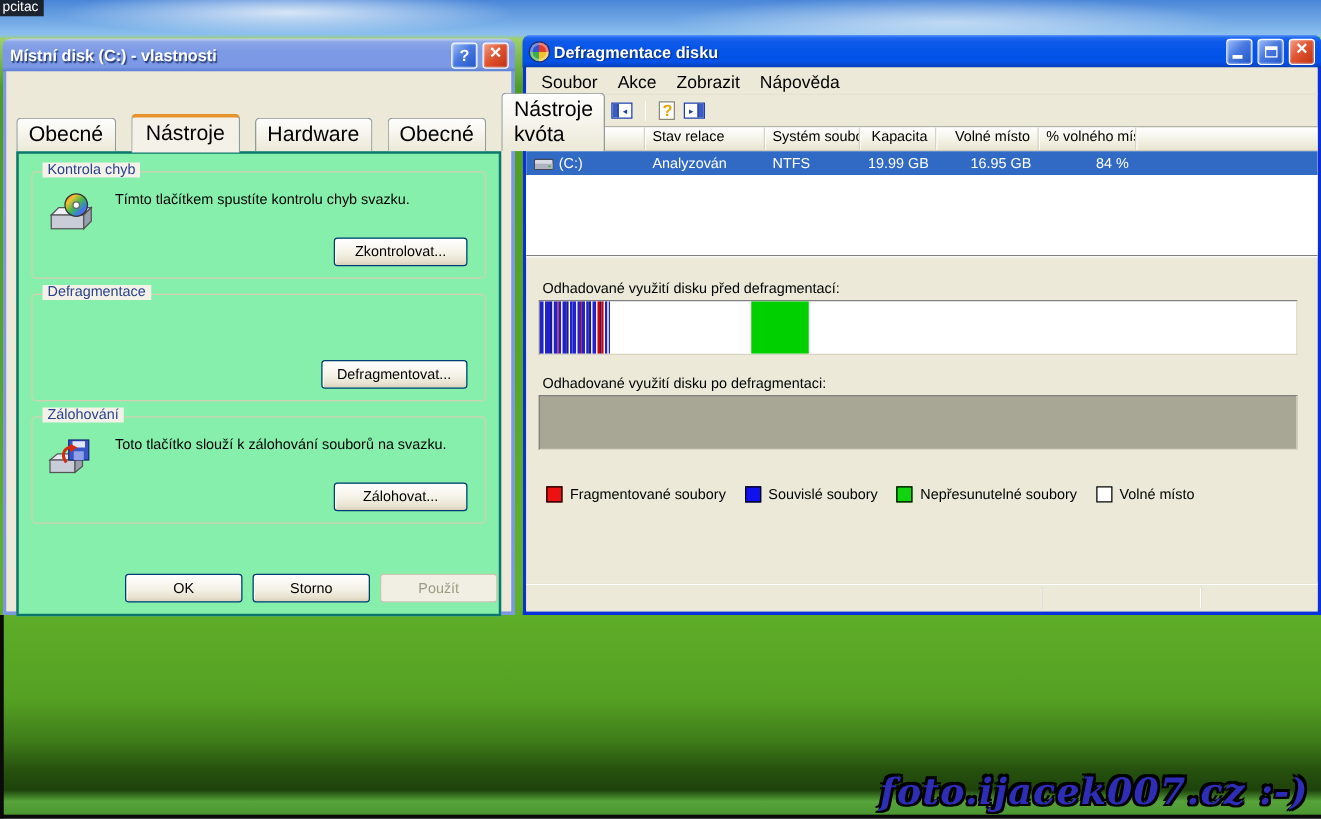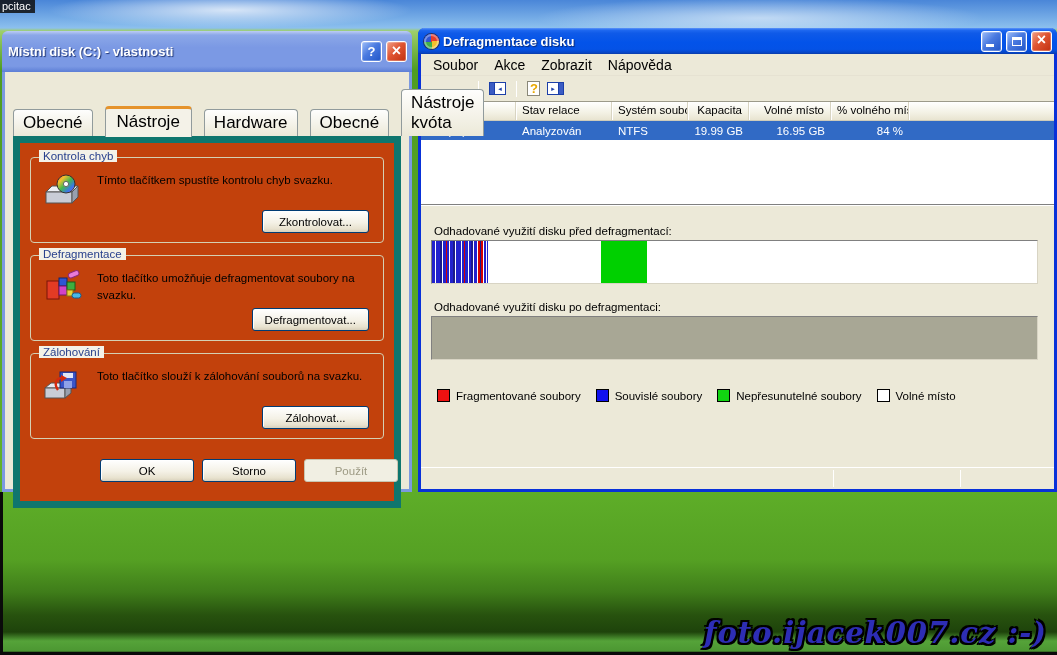--- a/index.html
+++ b/index.html
@@ -17,21 +17,21 @@
 
   .corner-label { position:absolute; left:0; top:0; background:rgba(15,15,15,.85); color:#fff;
     font-size:11px; padding:0 4px 1px 2px; }
 
   .watermark { position:absolute; right:10px; bottom:5px; font-family:"DejaVu Serif", serif;
     font-style:italic; font-weight:bold; font-size:29px; letter-spacing:1px; color:#2d2db5;
     text-shadow:-2px -2px 0 #000, 2px -2px 0 #000, -2px 2px 0 #000, 2px 2px 0 #000, 0 2px 0 #000, 2px 0 0 #000; }
 
   
   .xp-window { position:absolute; background:#ece9d8; border-radius:7px 7px 0 0; }
-  .titlebar { height:41px; border-radius:6px 6px 0 0; display:flex; align-items:center;
+  .titlebar { height:26px; border-radius:6px 6px 0 0; display:flex; align-items:center;
     padding:0 5px 0 6px; gap:4px; }
   .titlebar .title { flex:1; color:#fff; font-weight:bold; font-size:13px;
     text-shadow:1px 1px 1px rgba(10,30,90,.8); white-space:nowrap; overflow:hidden; }
   .tb-btn { width:21px; height:21px; border:1px solid #fff; border-radius:3px; flex:0 0 auto;
     display:flex; align-items:center; justify-content:center; color:#fff; font-weight:bold;
     box-shadow: inset 0 0 0 1px rgba(255,255,255,.25); cursor:default; position:relative; }
   .tb-blue { background:linear-gradient(135deg,#9dbdf8 0%,#4a7ae0 45%,#2055c8 100%); }
   .tb-red  { background:linear-gradient(135deg,#f0a088 0%,#e05532 45%,#c03010 100%); }
   .glyph-q { font-size:13px; }
   .glyph-x { font-size:16px; line-height:1; margin-top:-2px; }
@@ -50,22 +50,22 @@
   #win-props .titlebar { margin:0 -3px;
     background:linear-gradient(180deg,#bccdf3 0%,#8ba7e8 10%,#7b99e4 40%,#7b99e4 86%,#5d7fd6 100%); }
 
   .tabs { display:flex; margin:17px 8px 0 8px; position:relative; z-index:2; align-items:flex-end; }
   .tab { padding:3px 9px 3px 9px; margin-right:12px; border:1px solid #919b9c; border-bottom:none;
     border-radius:4px 4px 0 0; background:linear-gradient(180deg,#fefefd,#ece9d8);
     font-size:17px; cursor:default; }
   .tab.active { background:#f4f2e8; border-top:3px solid #e5932c; padding:3px 11px 5px 11px;
     margin-bottom:-1px; }
 
-  .tab-panel { position:relative; margin:0 8px; height:372px; border:7px solid #0f766e;
-    background:#c2410c; padding:2px 0; }
+  .tab-panel { position:relative; margin:0 8px; height:372px; border:2px solid #0f766e;
+    background:#86efac; padding:2px 0; }
 
   .groupbox { position:relative; margin:12px 10px 0 10px; height:86px;
     border:1px solid #d5d0b3; border-radius:4px; }
   .groupbox .gb-label { position:absolute; top:-8px; left:8px; background:#f4f2e8;
     padding:0 4px; color:#29418d; font-size:11.5px; }
   .gb-row { display:flex; padding:14px 12px 0 12px; gap:10px; }
   .gb-icon { width:44px; flex:0 0 44px; }
   .gb-text { width:286px; line-height:1.45; }
   .gb-btn { position:absolute; right:14px; bottom:9px; min-width:107px; }
 
@@ -185,34 +185,20 @@
               <circle cx="23" cy="12" r="2.6" fill="#fff" stroke="#666"></circle>
             </svg>
           </div>
           <div class="gb-text">Tímto tlačítkem spustíte kontrolu chyb svazku.</div>
         </div>
         <button class="xbtn gb-btn">Zkontrolovat...</button>
       </div>
 
       <div class="groupbox">
         <span class="gb-label">Defragmentace</span>
-        <div class="gb-row">
-          <div class="gb-icon">
-            <svg width="40" height="36" viewBox="0 0 40 36">
-              <rect x="4" y="11" width="12" height="18" fill="#e23b24" stroke="#7a1408"></rect>
-              <rect x="16" y="8" width="8" height="8" fill="#2f55d4" stroke="#15246e"></rect>
-              <rect x="16" y="16" width="8" height="9" fill="#d243c8" stroke="#6e1866"></rect>
-              <rect x="24" y="12" width="8" height="8" fill="#3fae3f" stroke="#1a5c1a"></rect>
-              <rect x="24" y="20" width="6" height="6" fill="#e8d23a" stroke="#8a7a10"></rect>
-              <rect x="25" y="2" width="11" height="5" rx="2.5" fill="#e87ad8" stroke="#8a2a7a" transform="rotate(-22 30 4)"></rect>
-              <rect x="29" y="23" width="9" height="5" rx="2.5" fill="#49b8e8" stroke="#1a5c8a"></rect>
-            </svg>
-          </div>
-          <div class="gb-text">Toto tlačítko umožňuje defragmentovat soubory na svazku.</div>
-        </div>
         <button class="xbtn gb-btn">Defragmentovat...</button>
       </div>
 
       <div class="groupbox">
         <span class="gb-label">Zálohování</span>
         <div class="gb-row">
           <div class="gb-icon">
             <svg width="40" height="36" viewBox="0 0 40 36">
               <path d="M2 20 L8 15 L28 15 L22 20 Z" fill="#e6e9f0" stroke="#555"></path>
               <rect x="2" y="20" width="20" height="10" fill="#c9cdd7" stroke="#555"></rect>

